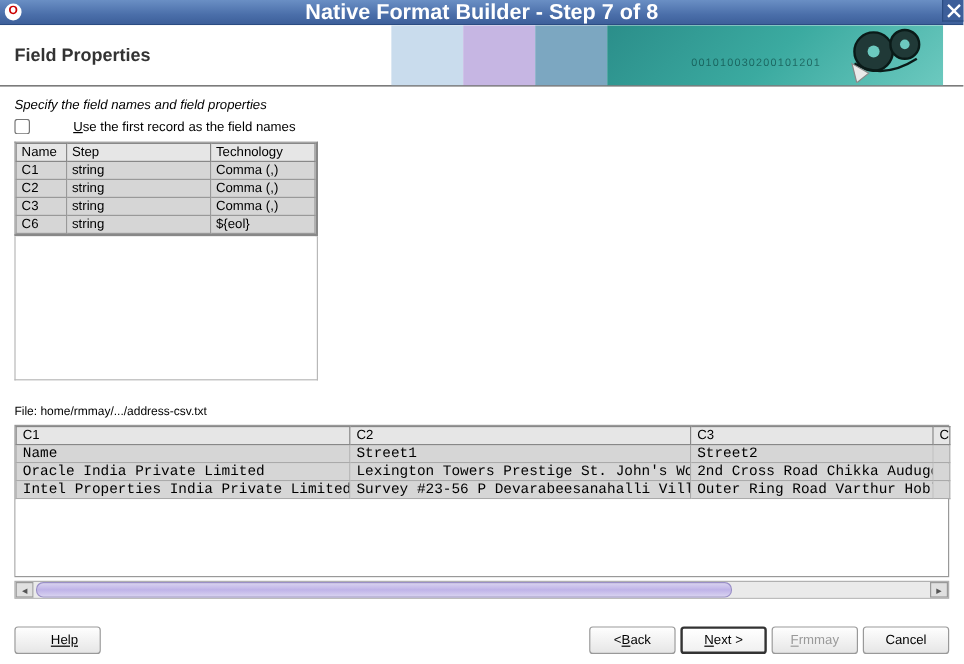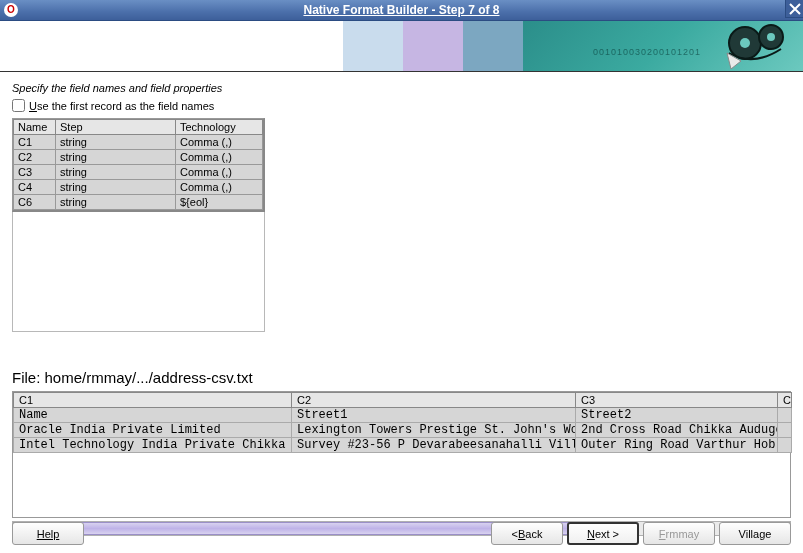--- a/index.html
+++ b/index.html
@@ -1,69 +1,69 @@
 <!DOCTYPE html>
 <html><head>
 <meta charset="utf-8">
 <style>
 * { box-sizing: border-box; margin: 0; padding: 0; }
 body { font-family: "Lucida Sans", "Segoe UI", Arial, sans-serif; font-size: 11px; background: #fff; width: 803px; height: 553px; overflow: hidden; }
 .titlebar { background: linear-gradient(180deg, #6a8fc4 0%, #4b6faa 60%, #3d5f9a 100%); height: 21px; display: flex; align-items: center; justify-content: center; position: relative; border-bottom: 1px solid #2b4c82; }
-.titlebar .title { color: #fff; font-weight: bold; font-size: 12px; text-decoration: underline; }
+.titlebar .title { color: #fff; font-weight: bold; font-size: 18px; }
 .titlebar .app-icon { position: absolute; left: 4px; top: 3px; width: 14px; height: 14px; background: #fff; border-radius: 50%; display: flex; align-items: center; justify-content: center; }
 .titlebar .app-icon span { color: #c00; font-weight: bold; font-size: 10px; line-height: 1; }
 .titlebar .close { position: absolute; right: 0; top: 0; width: 18px; height: 18px; background: #3d5f9a; border-left: 1px solid #2b4c82; border-bottom: 1px solid #2b4c82; display: flex; align-items: center; justify-content: center; cursor: pointer; }
 .titlebar .close svg { width: 12px; height: 12px; }
 
 .header-band { height: 50px; position: relative; background: #fff; display: flex; align-items: center; }
 .header-band .htitle { font-size: 15px; font-weight: bold; color: #333; padding-left: 12px; }
-.header-deco { position: absolute; right: 0; top: 0; height: 66px; width: 460px; overflow: hidden; }
+.header-deco { position: absolute; right: 17px; top: 0; height: 66px; width: 460px; overflow: hidden; }
 .header-deco .block { position: absolute; top: 0; height: 50px; }
 .header-deco .b1 { left: 0; width: 60px; background: #bcd3e8; opacity: .8; }
 .header-deco .b2 { left: 60px; width: 60px; background: #c0aee0; opacity: .9; }
 .header-deco .b3 { left: 120px; width: 60px; background: #7ca7c1; }
 .header-deco .b4 { left: 180px; width: 280px; background: linear-gradient(135deg,#2b8e8a 0%, #3baaa0 50%, #6cc9bf 100%); }
 .header-deco .txt { position: absolute; left: 250px; top: 26px; color: #063b37; font-size: 9px; letter-spacing: 1px; opacity: .6; }
 .header-deco .reels { position: absolute; right: 10px; top: 2px; }
 .header-sep { height: 1px; background: #333; }
 
 .body { position: relative; padding: 10px 12px 0 12px; }
 .instr { font-size: 11px; color: #000; margin-bottom: 5px; font-style: italic; }
 .cb-row { display: flex; align-items: center; margin-bottom: 6px; }
 .cb-row input { margin-right: 4px; width: 13px; height: 13px; }
-.cb-row label { cursor: pointer; }
+.cb-row label { cursor: pointer; margin-left: 32px; }
 .cb-row label u { text-decoration: underline; }
 
 .fields-table-wrap { width: 253px; border: 1px solid #999; border-right: 2px solid #888; border-bottom: 2px solid #888; margin-bottom: 0; }
 .ft { width: 100%; border-collapse: collapse; }
 .ft th { background: #e6e6e6; border: 1px solid #888; text-align: left; padding: 1px 4px; font-weight: normal; font-size: 11px; }
 .ft td { border: 1px solid #999; padding: 1px 4px; background: #d6d6d6; font-size: 11px; height: 14px; }
 .ft td input.cell { border: 0; background: transparent; width: 100%; font: inherit; padding: 0; }
 .ft-pad { height: 120px; background: #fff; border: 1px solid #b8b8b8; border-top: none; width: 253px; }
 
-.filelabel { margin-top: 37px; font-size: 15px; }
+.filelabel { margin-top: 21px; font-size: 10px; }
 
 .preview-wrap { border: 1px solid #999; margin-top: 5px; }
 .pv { border-collapse: collapse; width: 100%; font-family: "Courier New", monospace; font-size: 12px; table-layout: fixed; }
 .pv th { background: #e6e6e6; border: 1px solid #888; text-align: left; padding: 1px 5px; font-weight: normal; font-family: "Lucida Sans", Arial, sans-serif; font-size: 11px; }
 .pv td { border: 1px solid #aaa; padding: 0 5px; background: #d6d6d6; white-space: nowrap; overflow: hidden; }
 .pv .c1 { width: 278px; }
 .pv .c2 { width: 284px; }
 .pv .c3 { width: 202px; }
 .pv .c4 { width: 14px; }
 .preview-pad { height: 64px; background: #fff; }
 
 .hscroll { height: 15px; background: #eee; border: 1px solid #b0b0b0; display: flex; align-items: center; margin-top: 3px; }
 .hscroll .arrow { width: 15px; height: 13px; background: #e0e0e0; border: 1px solid #999; display: flex; align-items: center; justify-content: center; font-size: 9px; color: #555; cursor: pointer; }
 .hscroll .track { flex: 1; height: 13px; background: #eaeaea; position: relative; }
 .hscroll .thumb { position: absolute; left: 2px; top: 0; height: 13px; width: 580px; background: linear-gradient(180deg,#d8d2f0,#bfb3e8,#d8d2f0); border: 1px solid #9a8fc8; border-radius: 6px; cursor: pointer; }
 
 .footer { position: absolute; bottom: 8px; left: 0; right: 0; padding: 0 12px; display: flex; align-items: center; }
 .footer .btn { height: 23px; min-width: 72px; padding: 0 14px; border: 1px solid #999; border-radius: 3px; background: linear-gradient(180deg,#fefefe,#e6e6e6); cursor: pointer; font-size: 11px; display: inline-flex; align-items: center; justify-content: center; margin-left: 4px; }
-.footer .btn.help { margin-left: 0; padding: 0 18px; }
+.footer .btn.help { margin-left: 0; padding: 0 18px; justify-content: flex-end; }
 .footer .btn.default { border: 2px solid #333; background: linear-gradient(180deg,#fff,#f0f0f0); }
 .footer .btn.disabled { color: #999; cursor: default; }
 .footer .btn u { text-decoration: underline; }
 .footer .spacer { flex: 1; }
 </style>
 </head>
 <body>
 
 <div class="titlebar">
   <div class="app-icon">
@@ -71,20 +71,21 @@
     </div>
   <div class="title">Native Format Builder - Step 7 of 8</div>
   <div class="close">
     <svg viewBox="0 0 12 12">
         <path d="M1 1 L11 11 M11 1 L1 11" stroke="#fff" stroke-width="2" fill="none"></path>
       </svg>
   </div>
 </div>
 
 <div class="header-band">
+  <div class="htitle">Field Properties</div>
   <div class="header-deco">
     <div class="block b1"></div>
       <div class="block b2"></div>
       <div class="block b3"></div>
       <div class="block b4"></div>
     <div class="txt">001010030200101201</div>
     <svg class="reels" width="70" height="46">
       <circle cx="22" cy="20" r="16" fill="#203937" stroke="#0a1a18" stroke-width="2"></circle>
       <circle cx="22" cy="20" r="5" fill="#6cc9bf"></circle>
       <circle cx="48" cy="14" r="12" fill="#203937" stroke="#0a1a18" stroke-width="2"></circle>
@@ -128,25 +129,20 @@
             <td><input class="cell" value="C2" style=""></td>
             <td>string</td>
             <td>Comma (,)</td>
           </tr>
           <tr>
             <td><input class="cell" value="C3" style=""></td>
             <td>string</td>
             <td>Comma (,)</td>
           </tr>
           <tr>
-            <td><input class="cell" value="C4" style=""></td>
-            <td>string</td>
-            <td>Comma (,)</td>
-          </tr>
-          <tr>
             <td><input class="cell" value="C6" style=""></td>
             <td>string</td>
             <td>${eol}</td>
           </tr>
         </tbody>
     </table>
   </div>
   <div class="ft-pad"></div>
 
   <div class="filelabel">File: home/rmmay/.../address-csv.txt</div>
@@ -174,21 +170,21 @@
             <td>Street2</td>
             <td></td>
           </tr>
           <tr>
             <td>Oracle India Private Limited</td>
             <td> Lexington Towers Prestige St. John's Woods</td>
             <td> 2nd Cross Road Chikka Audugodi</td>
             <td></td>
           </tr>
           <tr>
-            <td>Intel Technology India Private Chikka</td>
+            <td>Intel Properties India Private Limited</td>
             <td> Survey #23-56 P Devarabeesanahalli Village</td>
             <td> Outer Ring Road Varthur Hobli</td>
             <td></td>
           </tr>
         </tbody>
     </table>
     <div class="preview-pad"></div>
   </div>
 
   <div class="hscroll">
@@ -212,15 +208,15 @@
     </button>
   <button class="btn default">
       <u>N</u>
       <span>ext &gt;</span>
     </button>
   <button class="btn disabled">
       <u>F</u>
       <span>rmmay</span>
     </button>
   <button class="btn">
-      <span>Village</span>
+      <span>Cancel</span>
     </button>
 </div>
 
 </body></html>

